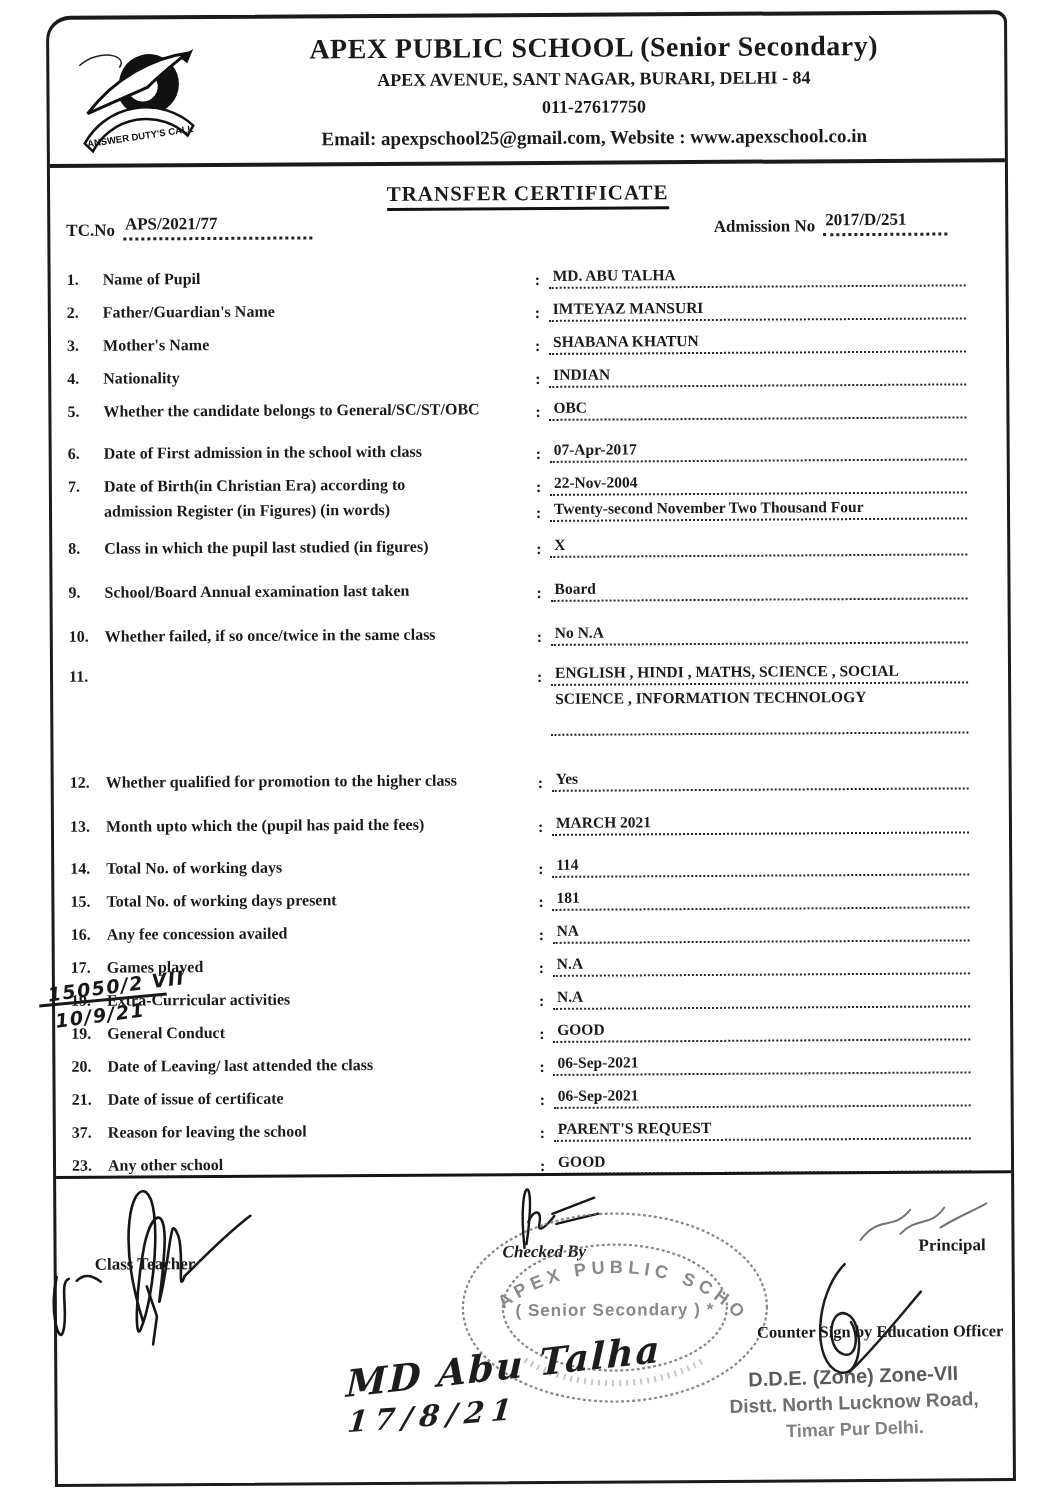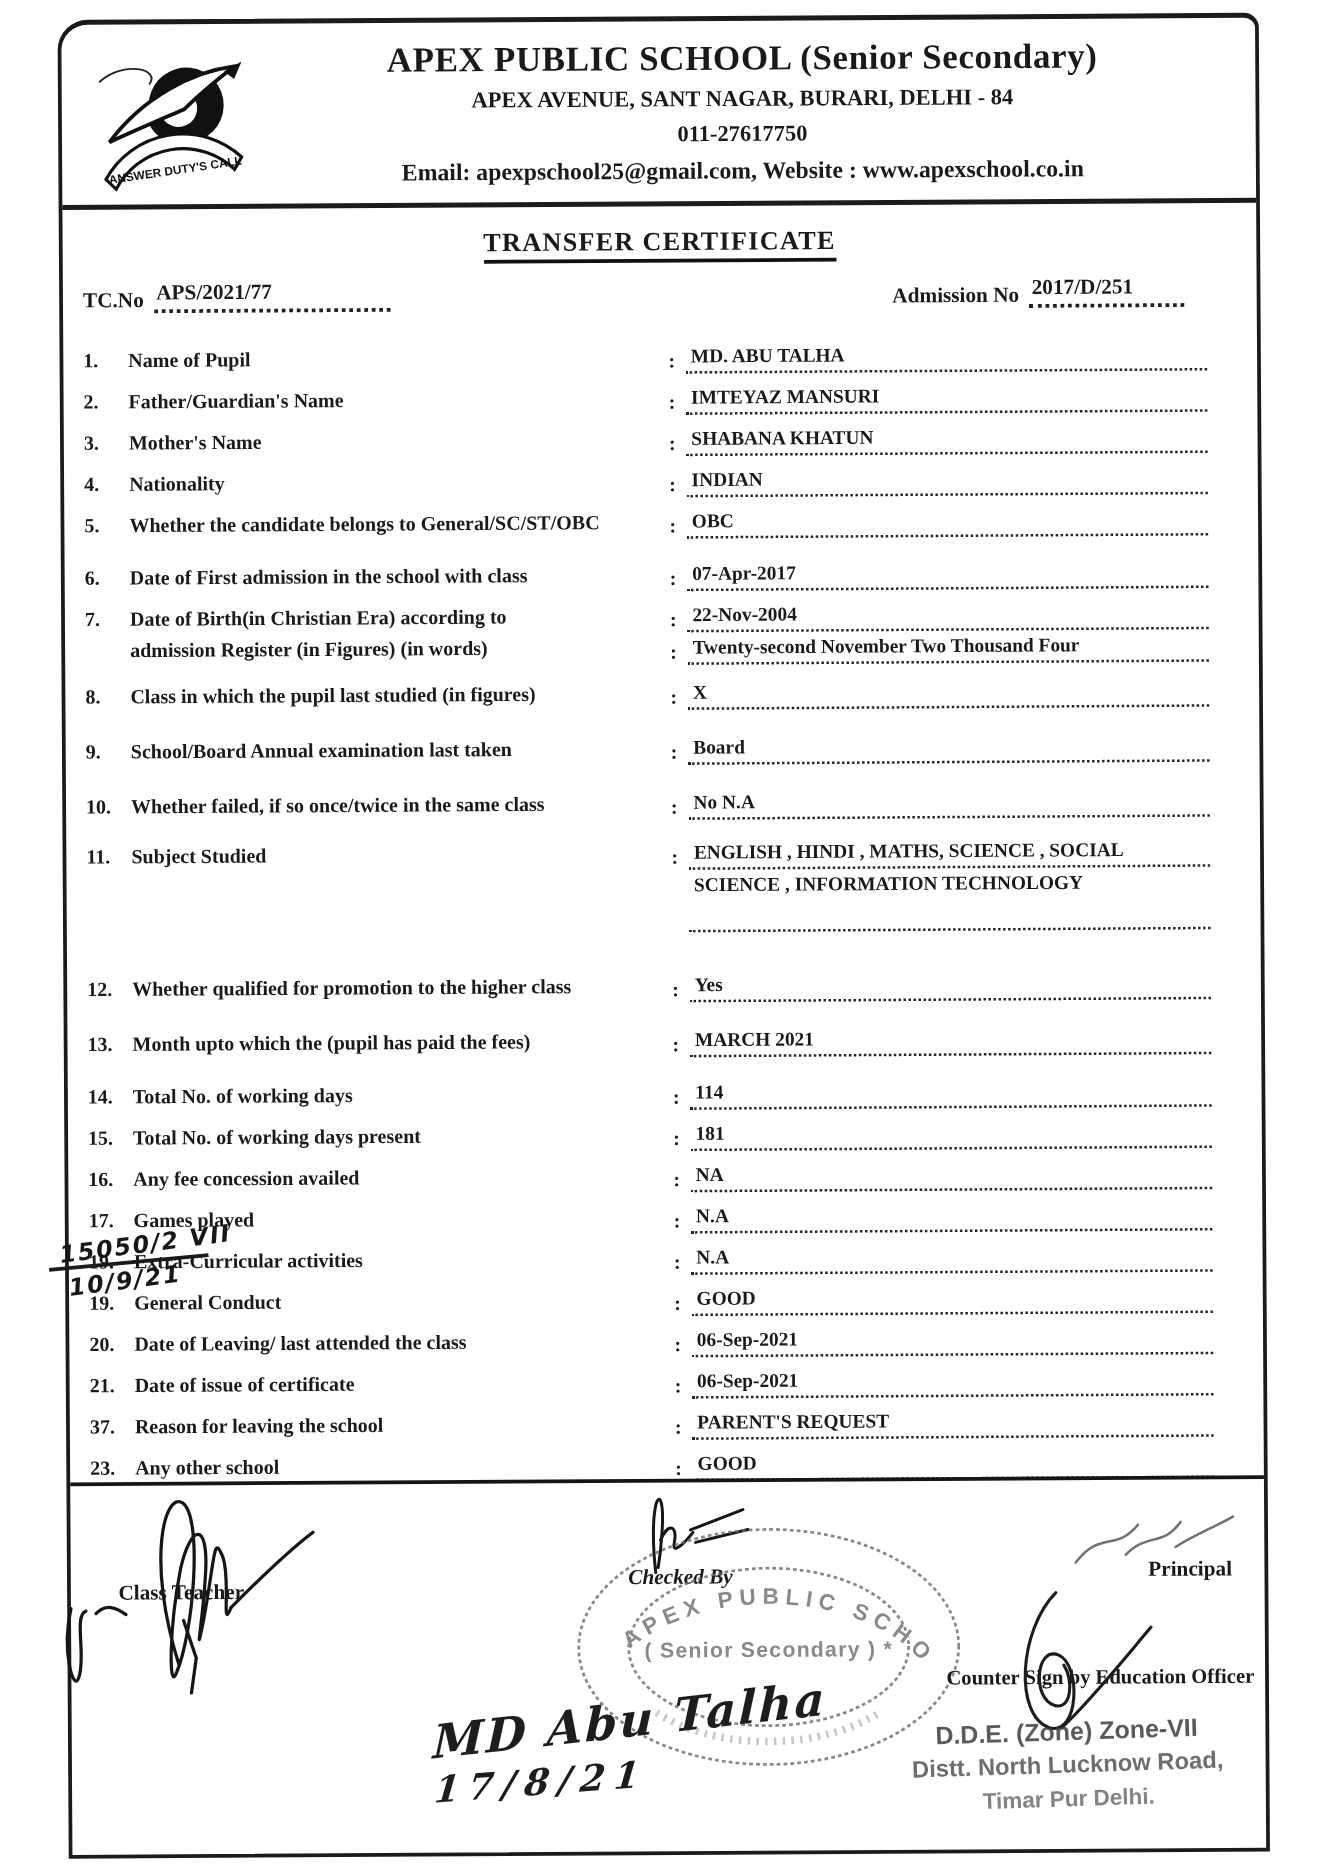--- a/index.html
+++ b/index.html
@@ -22,21 +22,21 @@
   .title-block{text-align:center;margin-top:16px;}
   .doc-title{display:inline-block;font-size:21px;font-weight:bold;letter-spacing:1px;
         border-bottom:3px solid #111;padding-bottom:1px;}
   .meta-row{display:flex;justify-content:space-between;align-items:flex-end;
         padding:4px 58px 0 16px;}
   .meta-group{display:flex;align-items:flex-end;font-size:17px;font-weight:bold;}
   .meta-label{margin-right:8px;}
   .meta-dots{display:inline-block;border-bottom:3px dotted #222;text-align:left;
         font-size:17px;font-weight:bold;line-height:20px;padding:0 2px 1px 2px;}
   .tc-dots{width:185px;}
-  .adm-dots{width:120px;margin-top:10px;}
+  .adm-dots{width:120px;}
   .meta-dots .raise{position:relative;top:-2px;white-space:nowrap;}
   
   .fields{position:relative;height:907px;margin-top:28px;padding:0 40px 0 16px;}
   .field-row{display:flex;margin-bottom:7px;}
   .field-label{width:468px;flex-shrink:0;display:flex;font-size:16px;font-weight:bold;line-height:21px;}
   .num{width:36px;flex-shrink:0;}
   .lbl{display:flex;flex-direction:column;}
   .lbl span{display:block;}
   .lbl .lbl2{margin-top:4px;}
   .field-values{flex:1;display:flex;flex-direction:column;}
@@ -255,23 +255,20 @@
           <div class="field-values">
             <div class="value-line">
               <span class="colon">:</span>
               <div class="dotline"><span class="value-text">No N.A</span></div>
             </div>
           </div>
         </div>
         <div class="field-row" style="margin-top: 14px;">
           <div class="field-label">
             <span class="num">11.</span>
-            <span class="lbl">
-              <span>Subject Studied</span>
-            </span>
           </div>
           <div class="field-values">
             <div class="value-line">
               <span class="colon">:</span>
               <div class="dotline"><span class="value-text">ENGLISH , HINDI , MATHS, SCIENCE , SOCIAL</span></div>
             </div>
             <div class="value-line">
               <span class="colon hide">:</span>
               <div class="dotline nodot"><span class="value-text">SCIENCE , INFORMATION TECHNOLOGY</span></div>
             </div>

